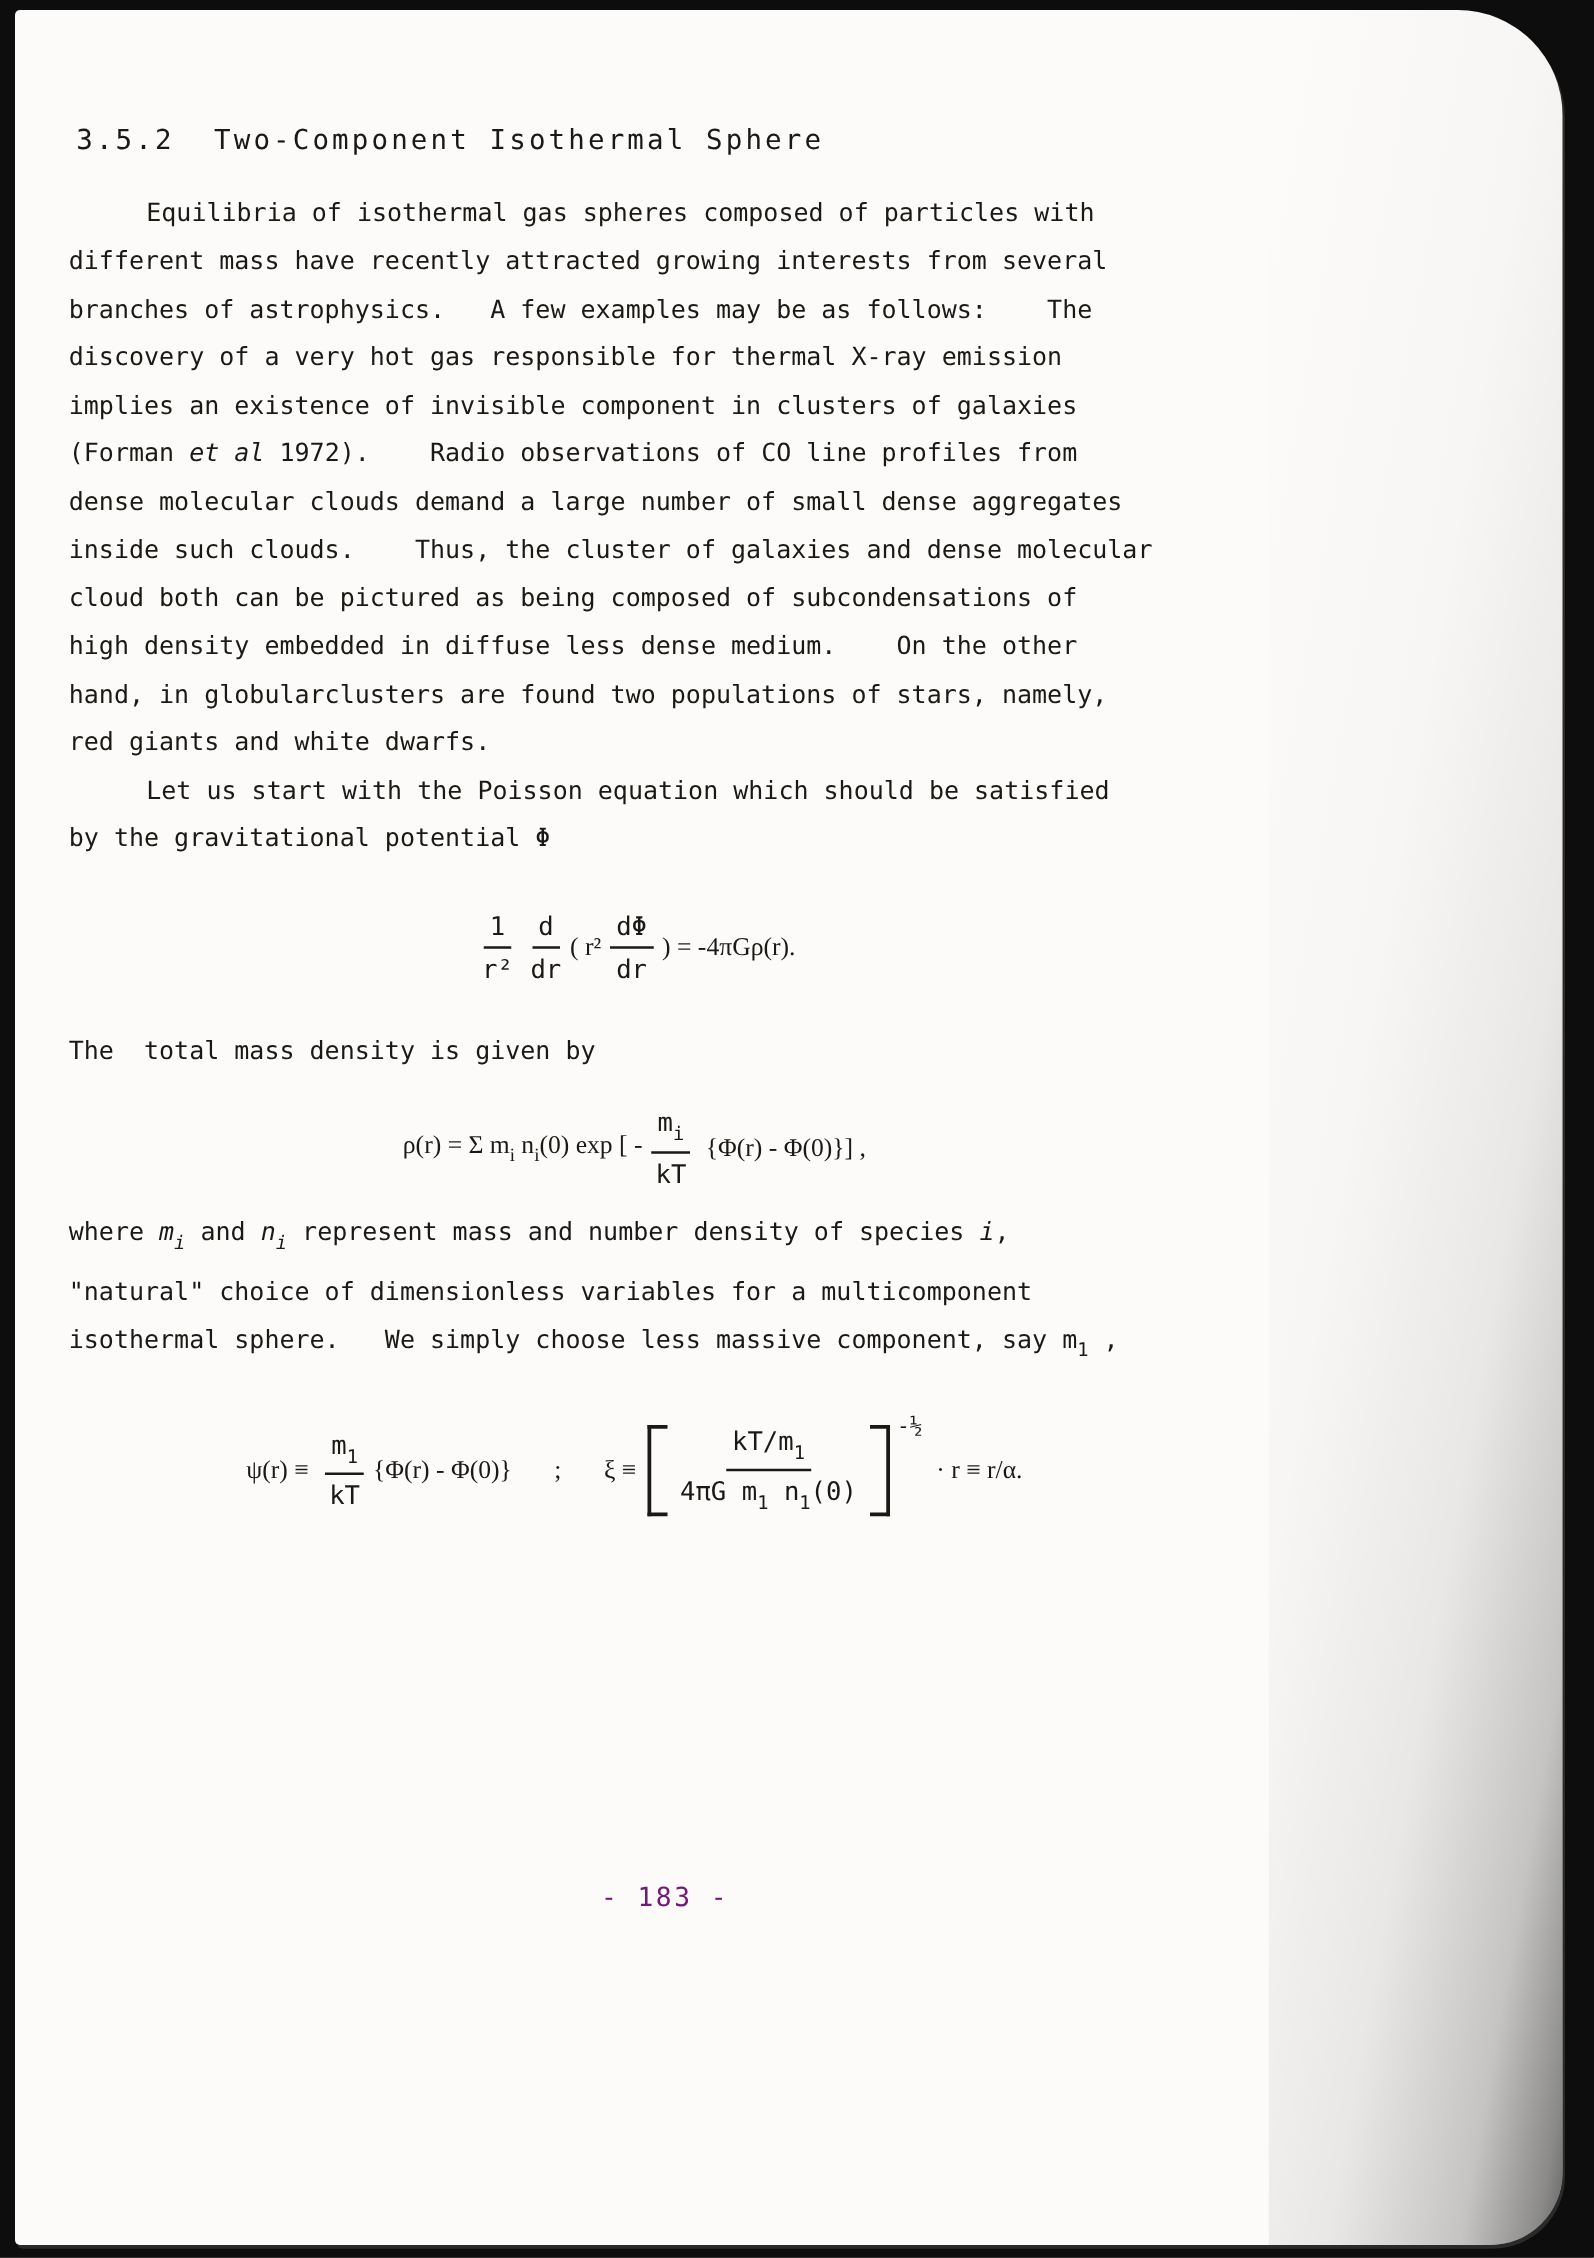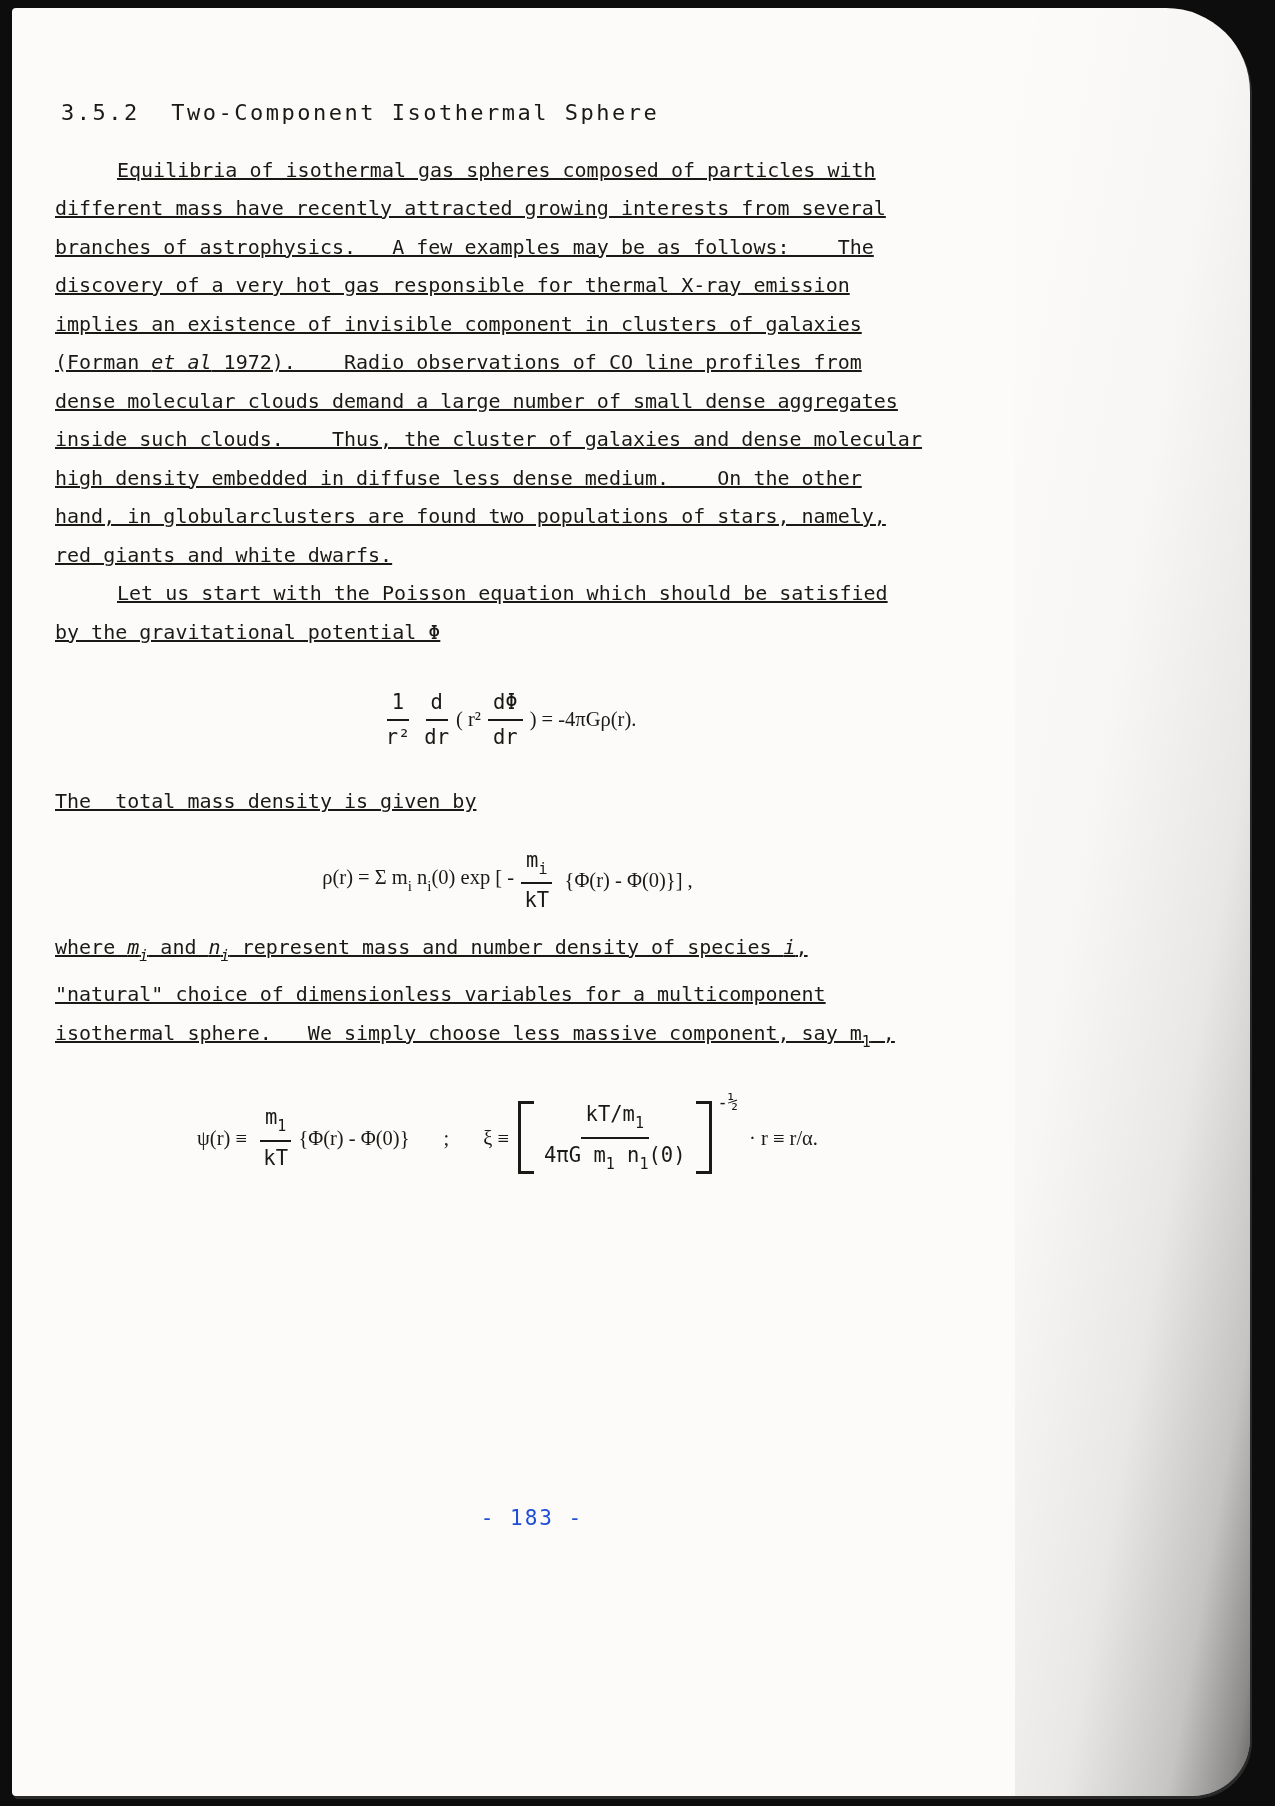--- a/index.html
+++ b/index.html
@@ -23,21 +23,21 @@
       rgba(0,0,0,0.22) 85%, rgba(0,0,0,0.45) 96%, rgba(0,0,0,0.6) 100%);
   }
   .content {
     position:absolute; left:43px; top:86px; width:905px;
     color:#1b1916; font-size:20px; line-height:38.5px;
   }
   .heading {
     font-size:22px; letter-spacing:2.5px; white-space:pre;
     margin:0 0 18px 6px; font-weight:bold; font-weight:normal;
   }
-  .line { white-space:pre; min-height:38.5px;text-decoration:underline; }
+  .line { white-space:pre; min-height:38.5px; }
   .indent { padding-left:62px; }
   sub { font-size:15px; vertical-align:-7px; }
   .it { font-style:italic; }
 
   .eq { display:flex; align-items:center; justify-content:center;
         white-space:pre; line-height:1.3; font-size:20.5px; }
   .eq .tok { display:inline-block;font-family:Liberation Serif, serif; }
   .frac { display:inline-flex; flex-direction:column; align-items:center; margin:0 7px; }
   .frac .num { padding:0 5px 3px; border-bottom:2px solid #1b1916; text-align:center; }
   .frac .den { padding-top:3px; text-align:right; }
@@ -47,21 +47,21 @@
   .bk { width:13px; align-self:stretch; margin:0 3px; border:3px solid #1b1916; }
   .bk-left  { border-right:none; }
   .bk-right { border-left:none; }
   .exp { align-self:flex-start; margin:-10px 2px 0 3px; font-size:17px; }
   .semi { margin:0 34px; }
   .tail { margin-left:9px;text-align:center; }
   .mrs { margin-right:6px; }
 
   .pagenum {
     position:absolute; left:0; top:1498px; width:1040px; text-align:center;
-    font-size:21px; letter-spacing:2px; color:#1d4ed8;
+    font-size:21px; letter-spacing:2px; color:#701a75;
     font-family:"DejaVu Sans Mono","Liberation Mono",monospace;
   }
 </style>
 </head>
 <body>
 
 <div class="scan">
   <div class="page">
 
     <div class="content">
@@ -70,20 +70,21 @@
 
       <div>
         <div class="line indent">Equilibria of isothermal gas spheres composed of particles with</div>
         <div class="line">different mass have recently attracted growing interests from several</div>
         <div class="line">branches of astrophysics.   A few examples may be as follows:    The</div>
         <div class="line">discovery of a very hot gas responsible for thermal X-ray emission</div>
         <div class="line">implies an existence of invisible component in clusters of galaxies</div>
         <div class="line"><span>(Forman </span><span class="it">et al</span><span> 1972).    Radio observations of CO line profiles from</span></div>
         <div class="line">dense molecular clouds demand a large number of small dense aggregates</div>
         <div class="line">inside such clouds.    Thus, the cluster of galaxies and dense molecular</div>
+        <div class="line">cloud both can be pictured as being composed of subcondensations of</div>
         <div class="line">high density embedded in diffuse less dense medium.    On the other</div>
         <div class="line">hand, in globularclusters are found two populations of stars, namely,</div>
         <div class="line">red giants and white dwarfs.</div>
       </div>
 
       <div>
         <div class="line indent">Let us start with the Poisson equation which should be satisfied</div>
         <div class="line">by the gravitational potential Φ</div>
       </div>
 

